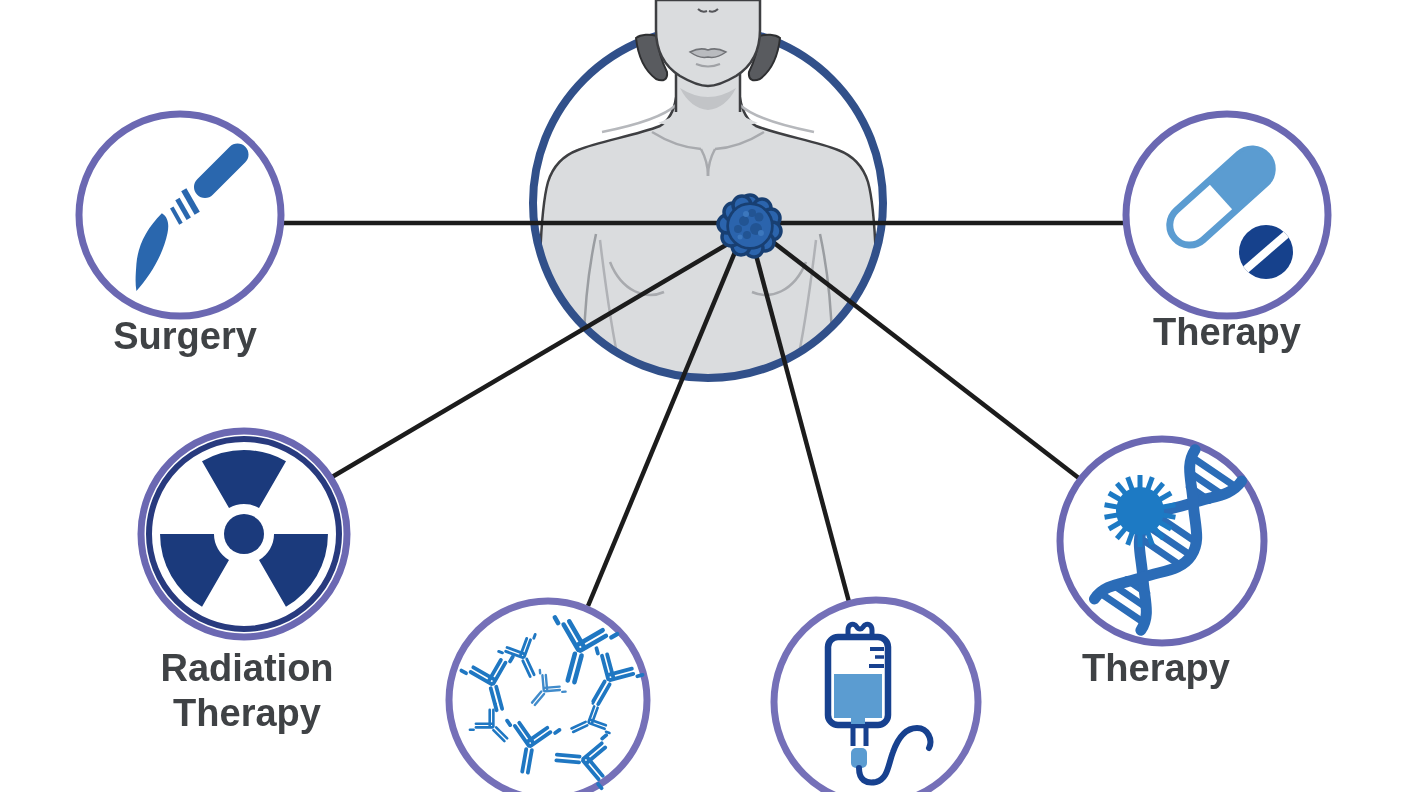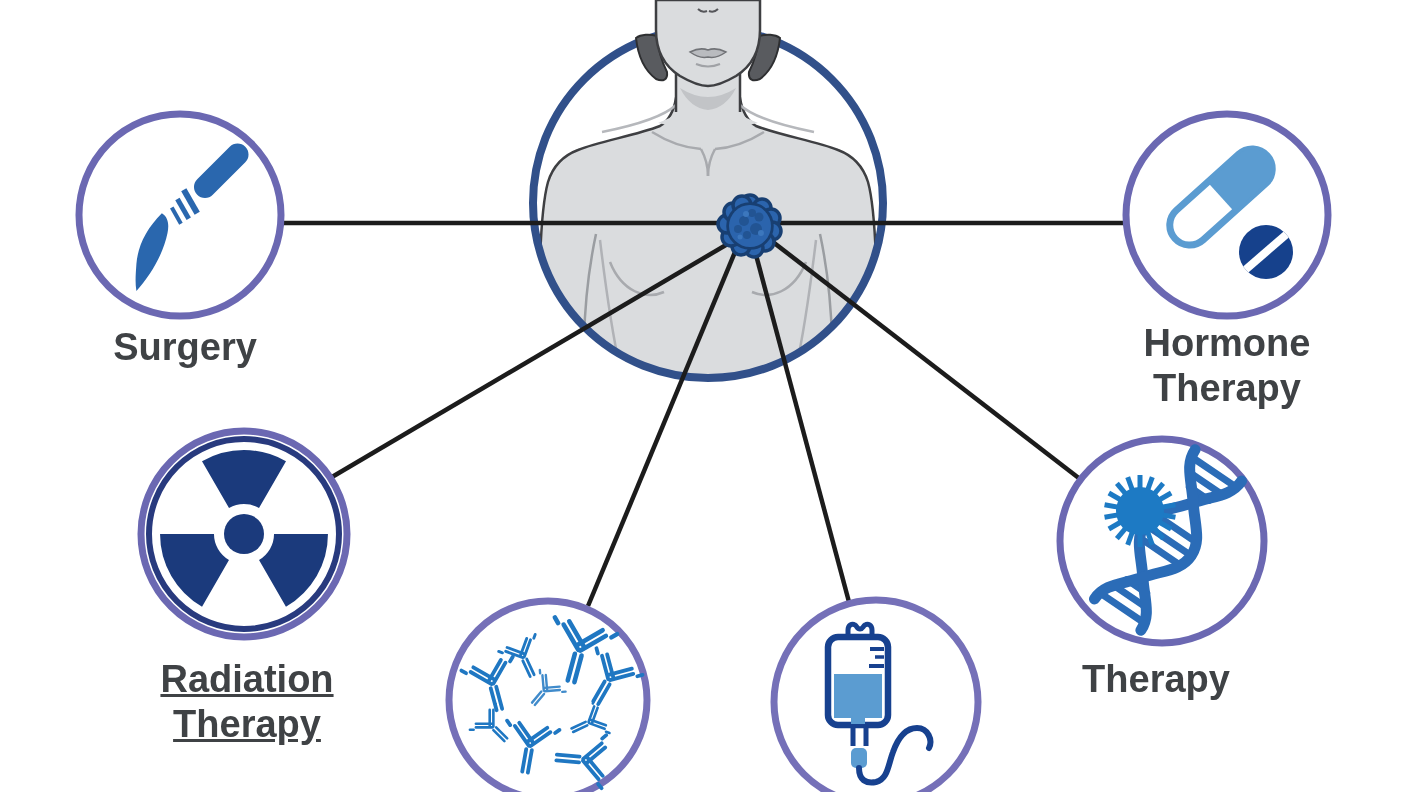--- a/index.html
+++ b/index.html
@@ -5,21 +5,20 @@
   html,body{margin:0;padding:0;background:#ffffff;}
   .stage{
     position:relative;width:1408px;height:792px;background:#ffffff;
     overflow:hidden;font-family:"Liberation Sans", sans-serif;
   }
   .stage svg{position:absolute;left:0;top:0;}
   .node-label{
     position:absolute;width:320px;text-align:center;
     font-weight:bold;font-size:38px;line-height:45px;color:#3f4245;
     letter-spacing:0px;
-    margin-top:11px;
   }
   .node-label span{display:block;}
 </style>
 </head>
 <body>
 
 <div class="stage">
 <svg width="1408" height="792" viewBox="0 0 1408 792">
   <defs>
     <clipPath id="bodyClip">
@@ -237,23 +236,22 @@
       <rect x="851" y="748" width="16" height="20" rx="5" fill="#5b9cd1"></rect>
       <path d="M 859,768 C 859,780 866,784 876,782 C 888,779 888,765 893,752 C 898,738 906,728 917,728 C 928,728 933,740 929,748" fill="none" stroke="#17418f" stroke-width="6" stroke-linecap="round"></path>
     </g>
   </g>
 </svg>
 
 <div class="node-label" style="left:25px;top:314px;">
   <span>Surgery</span>
 </div>
 <div class="node-label" style="left:1067px;top:310px;">
-  <span>Hormone</span>
   <span>Therapy</span>
 </div>
-<div class="node-label" style="left:87px;top:646px;text-decoration:underline;">
+<div class="node-label" style="left:87px;top:646px;">
   <span>Radiation</span>
   <span>Therapy</span>
 </div>
 <div class="node-label" style="left:996px;top:646px;">
   <span>Therapy</span>
 </div>
 </div>
 
 </body></html>

